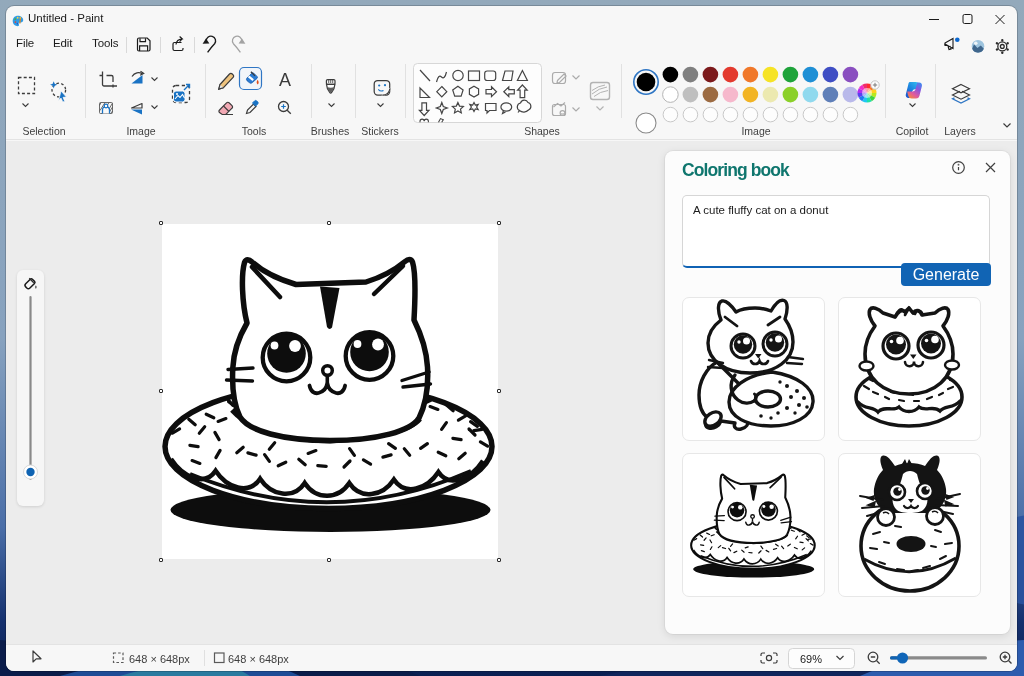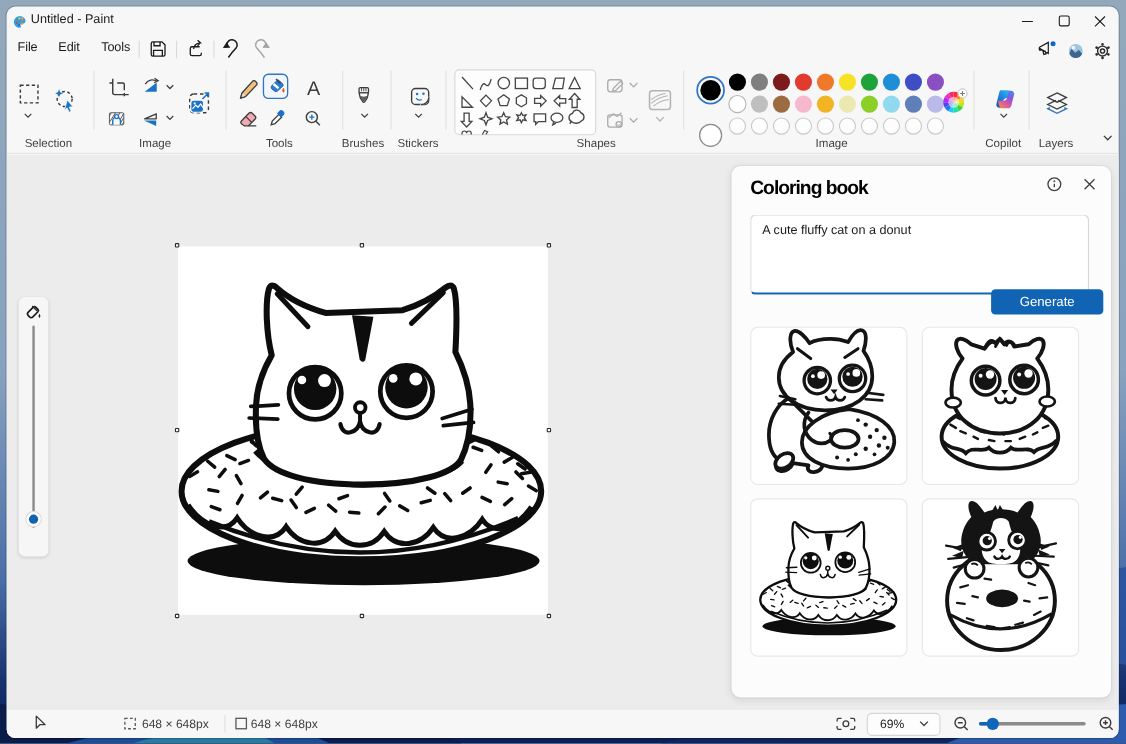--- a/index.html
+++ b/index.html
@@ -12,23 +12,23 @@
 #menurow { position:absolute; left:0; top:26px; width:100%; height:26px; }
 .menuitem { position:absolute; top:5px; font-size:11.5px; color:#1b1b1b; letter-spacing:-0.1px; }
 .vsep { position:absolute; width:1px; background:#d9d9d9; }
 #ribbon { position:absolute; left:0; top:52px; width:100%; height:82px; border-bottom:1px solid #e3e3e3; }
 .glabel { position:absolute; top:66.5px; font-size:10.5px; color:#3f3f3f; transform:translateX(-50%); white-space:nowrap; }
 #workarea { position:absolute; left:0; top:135px; width:100%; height:503px; background:#ececec; }
 #canvas { position:absolute; left:156px; top:83px; width:336px; height:335px; background:#fff; }
 .handle { position:absolute; width:3.6px; height:3.6px; background:#fff; border:1.3px solid #2b2b2b; border-radius:1px; }
 #statusbar { position:absolute; left:0; bottom:0; width:100%; height:27px; background:#f7f7f7; border-top:1px solid #e3e3e3; font-size:11px; color:#3f3f3f; }
 #panel { position:absolute; left:659px; top:145px; width:345px; height:483px; background:#fcfcfc; border-radius:8px; box-shadow:0 2px 8px rgba(0,0,0,.10), 0 0 0 1px rgba(0,0,0,.04); }
-#paneltitle { position:absolute; left:17px; top:9px; font-size:17.5px; font-weight:700; color:#000000; letter-spacing:-0.9px; }
+#paneltitle { position:absolute; left:17px; top:9px; font-size:17.5px; font-weight:700; color:#0f766e; letter-spacing:-0.9px; }
 #prompt { position:absolute; left:17px; top:44px; width:308px; height:73px; background:#fff; border:1px solid #d6d6d6; border-bottom:2px solid #0f62b4; border-radius:5px; font-size:11.5px; color:#1b1b1b; padding:8px 10px; font-family:"Liberation Sans",sans-serif; }
-#genbtn { position:absolute; left:236px; top:112px; width:102px; height:23px; background:#1164b4; color:#fff; border-radius:4px; font-size:12px; text-align:center; line-height:23px; }
+#genbtn { position:absolute; left:236px; top:112px; width:90px; height:23px; background:#1164b4; color:#fff; border-radius:4px; font-size:16px; text-align:center; line-height:23px; }
 .thumb { position:absolute; width:143px; height:144px; background:#fff; border:1px solid #e7e7e7; border-radius:7px; }
 .lefttool { position:absolute; left:11px; top:129px; width:27px; height:236px; background:#f6f6f6; border-radius:6px; box-shadow:0 1px 3px rgba(0,0,0,.12); }
 </style>
 </head>
 <body>
 <div id="wall">
 <svg width="1024" height="676" viewBox="0 0 1024 676">
   <defs>
     <linearGradient id="wg1" x1="0" y1="0" x2="0" y2="1">
       <stop offset="0" stop-color="#93a9bb"></stop>

